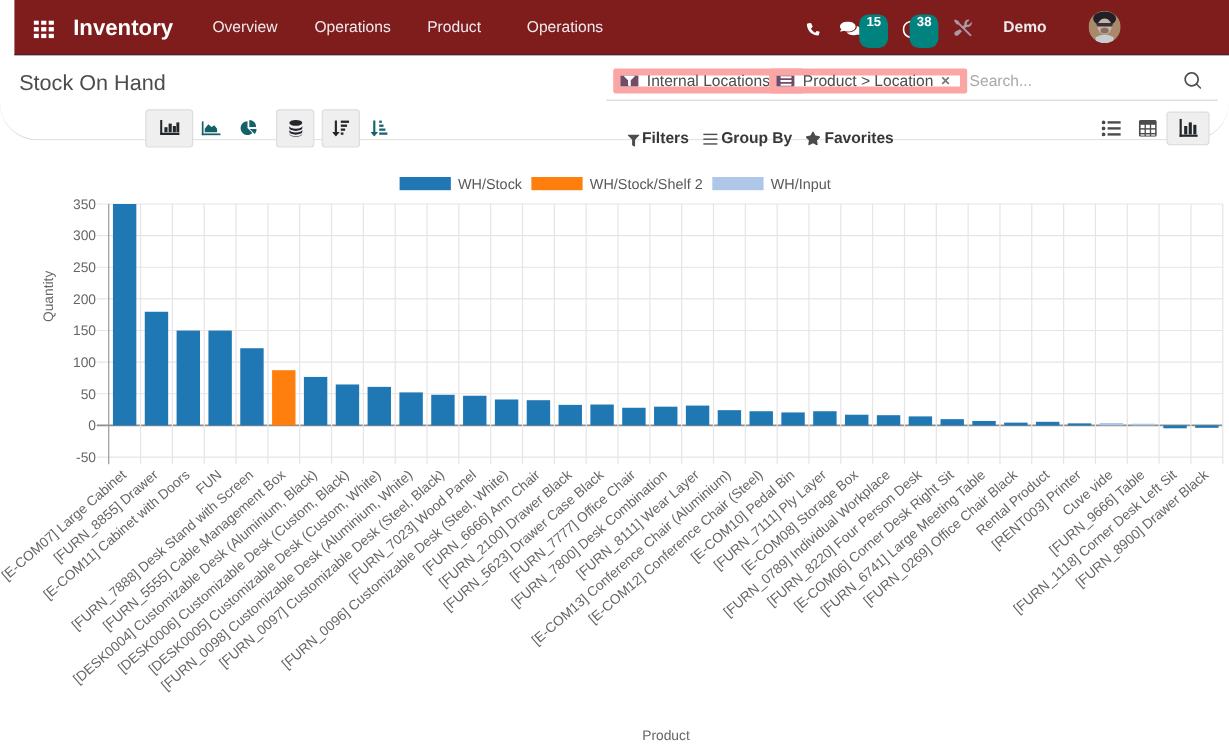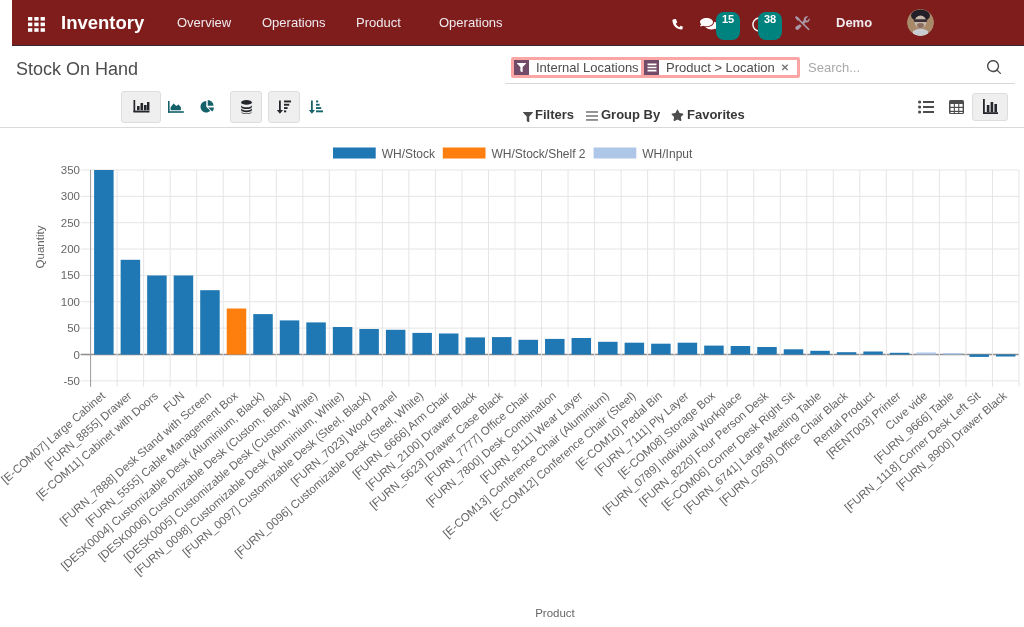--- a/index.html
+++ b/index.html
@@ -5,25 +5,25 @@
 html,body { width:1024px; height:627px; overflow:hidden; background:#fff;
   font-family:"Liberation Sans", sans-serif; }
 .abs { position:absolute; }
 
 .nav { position:absolute; top:0; left:12px; width:1024px; height:46px;
   background:#7f1d1d; border-bottom:1px solid #3a2735; color:#fff; }
 .nav .mi { position:absolute; top:0; height:45px; line-height:45px; font-size:13px; color:#f0eaef; }
 .badge { position:absolute; background:#00827f; color:#fff; font-size:11px; font-weight:bold;
   border-radius:8px; height:28px; line-height:15px; padding:0 6px; }
 
-.cp { position:absolute; top:47px; left:0; width:1024px; height:81px; background:#fff;
-  border-bottom:1px solid #dadada; }
+.cp { position:absolute; top:47px; left:0; width:1024px; height:70px; background:#fff;
+  border-bottom:1px solid #dadada;border-radius:31px; }
 .title { position:absolute; left:16px; top:12px; font-size:18px; color:#4c4c4c; }
 .search { position:absolute; left:505px; top:6px; width:510px; height:31px; border-bottom:1px solid #d9d7d7; }
-.facet { position:absolute; top:4px; display:flex; align-items:stretch; height:21px; border:3px solid #fca5a5; border-radius:2px; background:#fff;}
+.facet { position:absolute; top:4px; display:flex; align-items:stretch; height:21px; border:6px solid #fca5a5; border-radius:2px; background:#fff;}
 .facet .fic { width:15px; background:#714b67; color:#fff; display:flex; align-items:center; justify-content:center; }
 .facet .ftx { padding:0 6px 0 7px; font-size:13px; color:#4c4c4c; display:flex; align-items:center; white-space:nowrap;}
 .facet .fx { padding:0 8px 0 0; color:#777; font-size:10px; font-weight:bold; display:flex; align-items:center;}
 .ph { position:absolute; left:303px; top:7px; color:#a9a9a9; font-size:13px; }
 .mag { position:absolute; left:481px; top:7px; }
 .btn-measures { position:absolute; left:16px; top:45px; width:101px; height:31px; background:#06797f;
   color:#fff; font-size:12px; font-weight:bold; border-radius:3px; text-align:center; line-height:31px; letter-spacing:0.2px;}
 .tgl { position:absolute; top:43.5px; height:32px; display:flex; align-items:center; justify-content:center; }
 .boxed { background:#efefef; border:1px solid #ddd; border-radius:3px; }
 .frow { position:absolute; top:45px; font-size:13px; font-weight:bold; color:#38383a; display:flex; align-items:flex-end; height:30px;}

